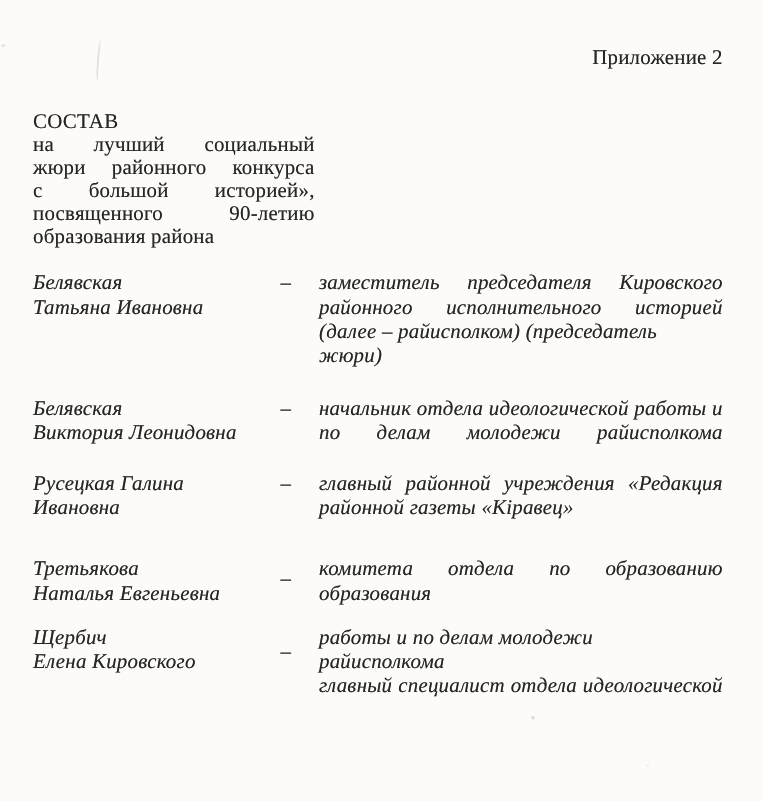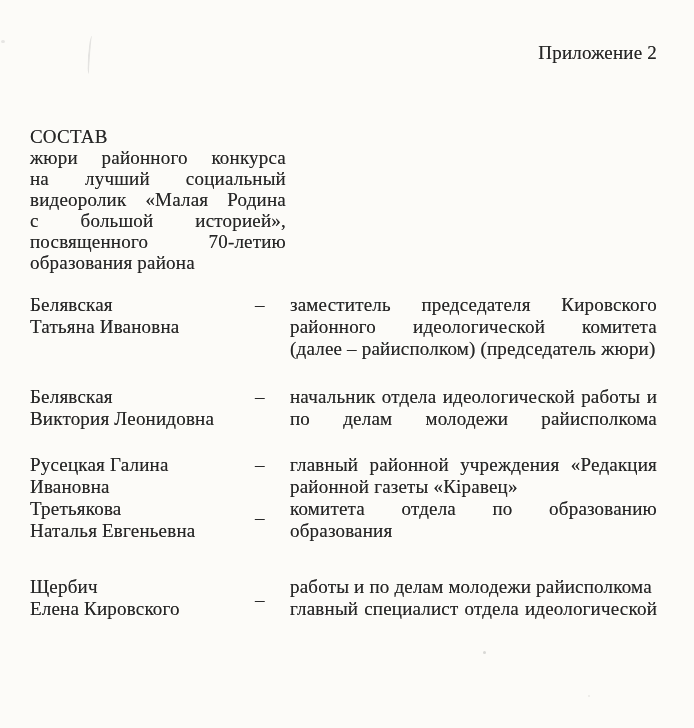--- a/index.html
+++ b/index.html
@@ -26,21 +26,21 @@
     letter-spacing:0.2px;
     text-shadow:0 0 0.45px rgba(30,30,30,0.55);
   }
   
   .header-line{
     text-align:right;
     line-height:22px;
   }
   
   .title-block{
-    margin-top:62px;
+    margin-top:36px;
     width:256px;
   }
   .title-block .tline{
     line-height:21px;
     white-space:normal;
   }
   
   .jline{
     text-align:justify;
     text-align-last:justify;
@@ -48,25 +48,26 @@
   
   .jury-list{
     margin-top:21px;
   }
   .entry{
     display:grid;
     grid-template-columns:225px 35px 1fr;
   }
   .entry:nth-child(1){margin-bottom:26px;}
   .entry:nth-child(2){margin-bottom:24px;}
-  .entry:nth-child(3){}
-  .entry:nth-child(4){margin-bottom:34px;}
+  .entry:nth-child(3){margin-bottom:34px;}
+  .entry:nth-child(4){margin-bottom:18px;}
   .name-col .nline,
   .role-col .rline{
     line-height:22px;
+    font-style:italic;
   }
   .dash-col{
     line-height:22px;
   }
   .dash-glyph{position:relative;display:inline-block;}
   .entry:nth-child(4) .dash-glyph{top:9px;}
   .entry:nth-child(5) .dash-glyph{top:13px;}
   
   .smudge{
     position:absolute;
@@ -88,38 +89,37 @@
 </style>
 </head>
 <body>
 
 <div class="page">
 
   <div class="header-line txt">Приложение 2</div>
 
   <div class="title-block txt">
       <div class="tline">СОСТАВ</div>
+      <div class="tline jline">на лучший социальный</div>
       <div class="tline jline">жюри районного конкурса</div>
-      <div class="tline jline">на лучший социальный</div>
-      <div class="tline jline">видеоролик «Малая Родина</div>
       <div class="tline jline">с большой историей»,</div>
-      <div class="tline jline">посвященного 70-летию</div>
+      <div class="tline jline">посвященного 90-летию</div>
       <div class="tline">образования района</div>
     </div>
 
   <div class="jury-list txt">
       <div class="entry">
         <div class="name-col">
           <div class="nline">Белявская</div>
           <div class="nline">Татьяна Ивановна</div>
         </div>
         <div class="dash-col"><span class="dash-glyph">–</span></div>
         <div class="role-col">
           <div class="rline jline">заместитель председателя Кировского</div>
-          <div class="rline jline">районного идеологической комитета</div>
+          <div class="rline jline">районного исполнительного историей</div>
           <div class="rline">(далее – райисполком) (председатель жюри)</div>
         </div>
       </div>
       <div class="entry">
         <div class="name-col">
           <div class="nline">Белявская</div>
           <div class="nline">Виктория Леонидовна</div>
         </div>
         <div class="dash-col"><span class="dash-glyph">–</span></div>
         <div class="role-col">

